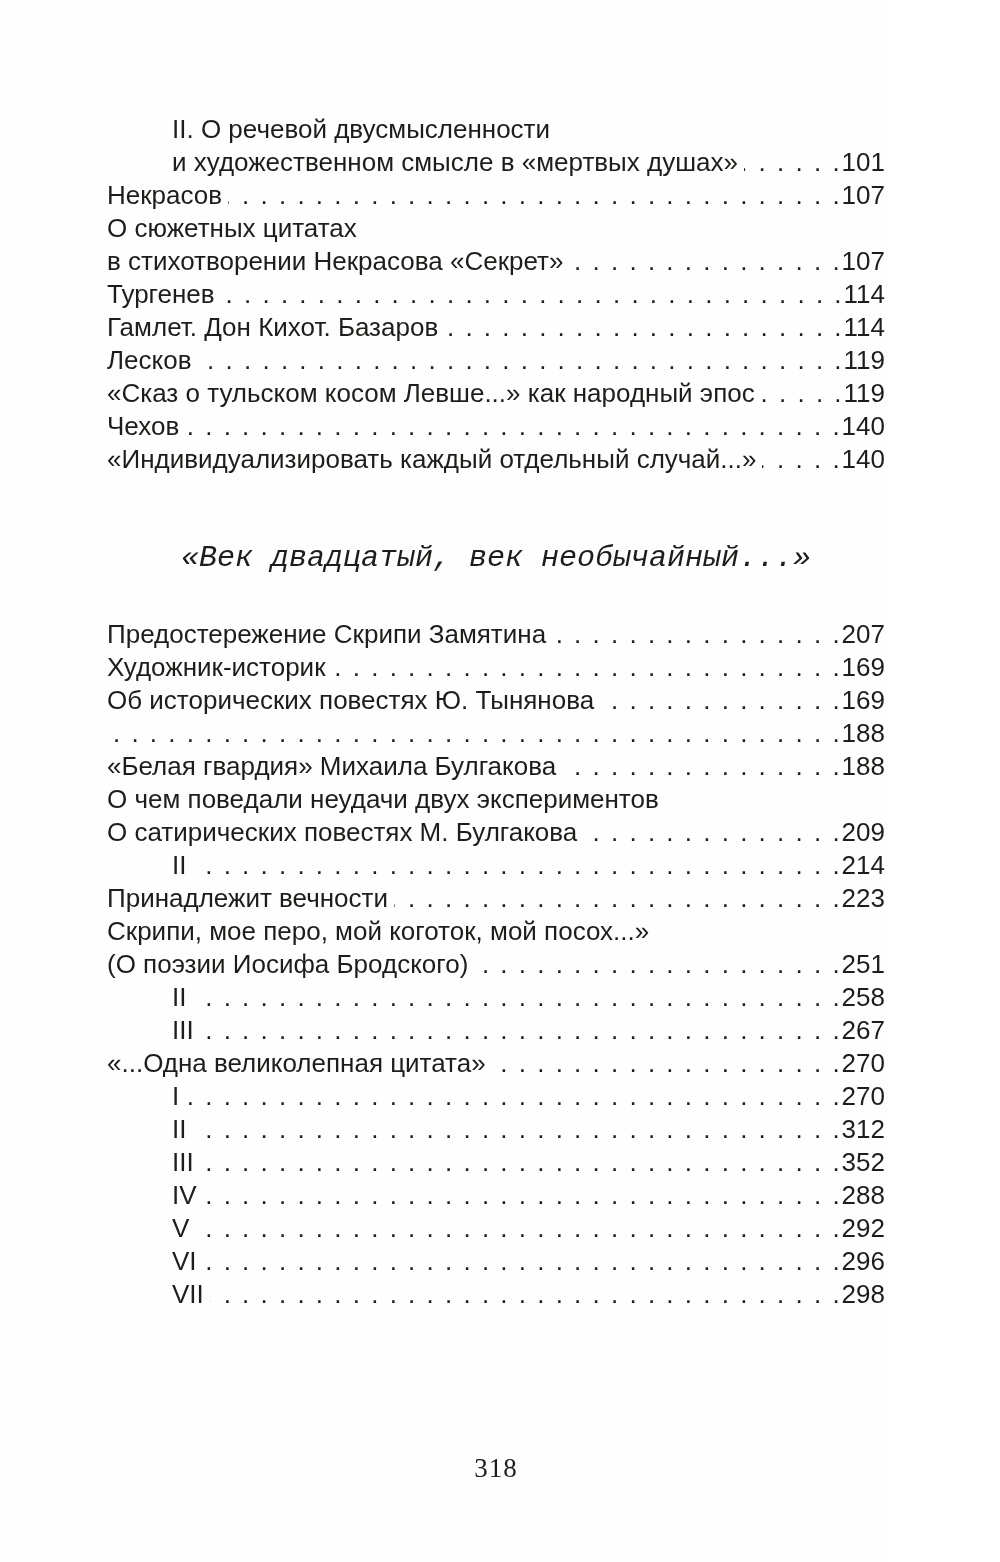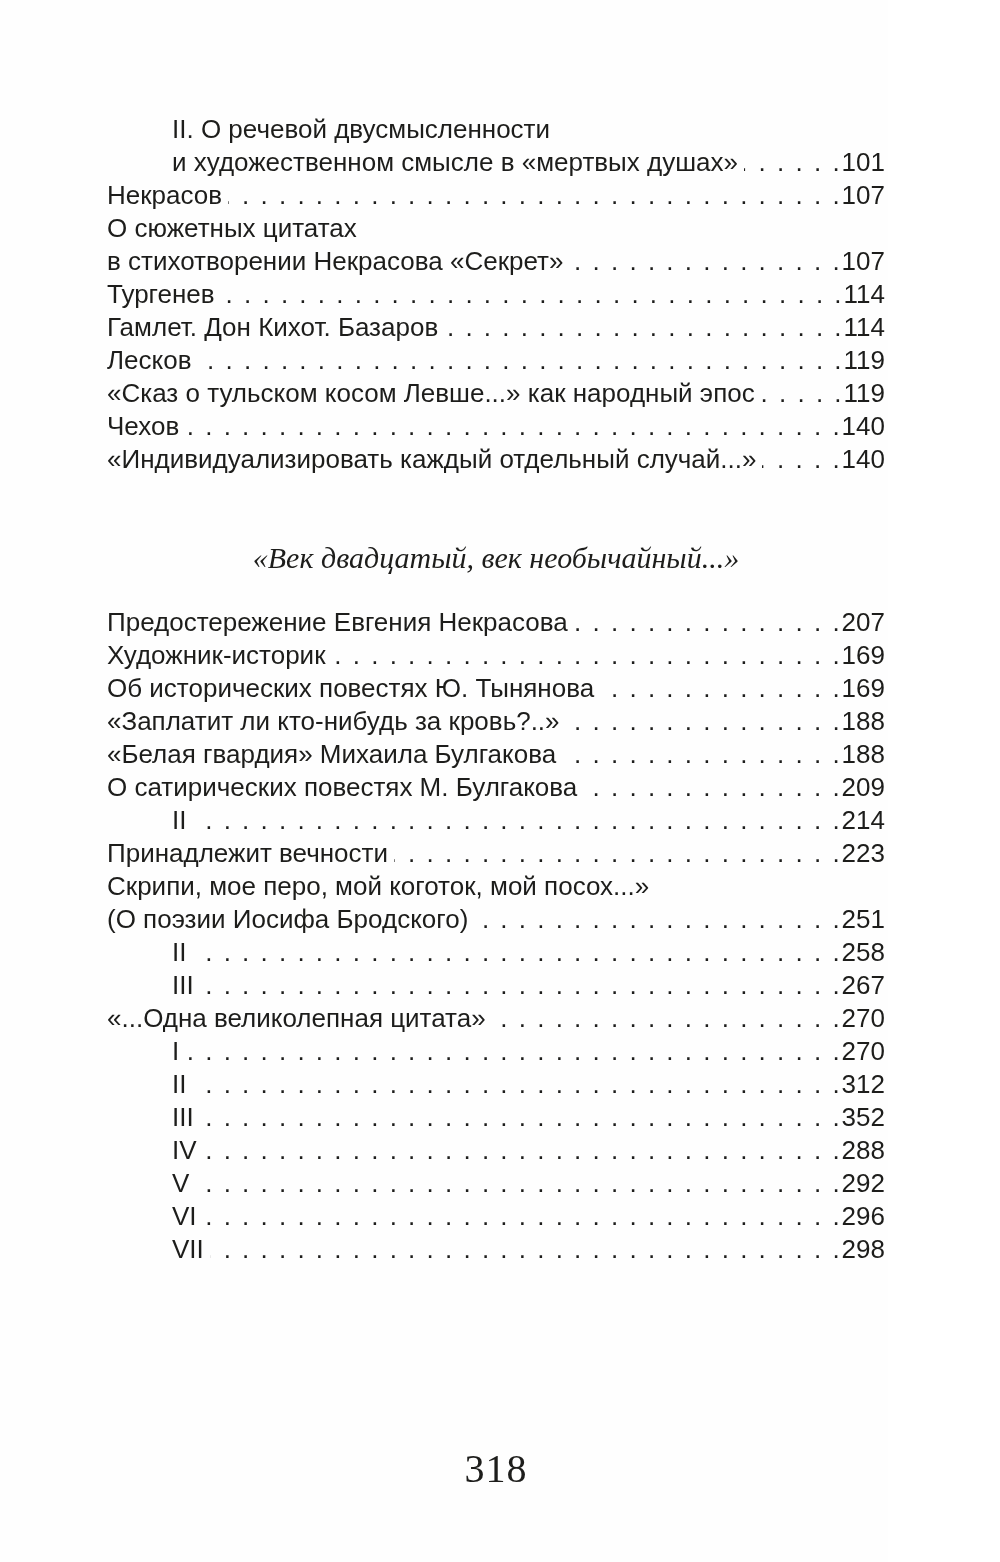--- a/index.html
+++ b/index.html
@@ -42,36 +42,36 @@
     white-space: nowrap;
     direction: rtl;
     margin-left: 6px;
     letter-spacing: 2px;
     min-width: 0;
   }
   .pagenum {
     flex: 0 0 auto;
   }
   .section-header {
-    font-family: Liberation Serif, serif;
+    font-family: Liberation Mono, monospace;
     font-style: italic;
     font-size: 30px;
     line-height: 40px;
     text-align: center;
-    margin: 62px 0 28px 0;
+    margin: 62px 0 40px 0;
     white-space: nowrap;
   }
   .footer {
     position: absolute;
     left: 107px;
     width: 778px;
     top: 1452px;
     text-align: center;
     font-family: "Liberation Serif", serif;
-    font-size: 40px;
+    font-size: 27px;
     line-height: 33px;
     letter-spacing: 1px;
   }
 </style>
 </head>
 <body>
 
 <div class="book-page">
   <div class="toc">
       <div class="row indent">
@@ -120,43 +120,45 @@
         <span class="leader">. . . . . . . . . . . . . . . . . . . . . . . . . . . . . . . . . . . . . . . . . . . . . . . . . . . . . . . . . . . . . . . . . . . . . . . . . . . . . . . . . . . . . . . . . .</span>
         <span class="pagenum">140</span>
       </div>
       <div class="row">
         <span class="title">«Индивидуализировать каждый отдельный случай...»</span>
         <span class="leader">. . . . . . . . . . . . . . . . . . . . . . . . . . . . . . . . . . . . . . . . . . . . . . . . . . . . . . . . . . . . . . . . . . . . . . . . . . . . . . . . . . . . . . . . . .</span>
         <span class="pagenum">140</span>
       </div>
       <div class="section-header">«Век двадцатый, век необычайный...»</div>
       <div class="row">
-        <span class="title">Предостережение Евгения Некрасова</span>
+        <span class="title">Предостережение Скрипи Замятина</span>
         <span class="leader">. . . . . . . . . . . . . . . . . . . . . . . . . . . . . . . . . . . . . . . . . . . . . . . . . . . . . . . . . . . . . . . . . . . . . . . . . . . . . . . . . . . . . . . . . .</span>
         <span class="pagenum">207</span>
       </div>
       <div class="row">
         <span class="title">Художник-историк</span>
         <span class="leader">. . . . . . . . . . . . . . . . . . . . . . . . . . . . . . . . . . . . . . . . . . . . . . . . . . . . . . . . . . . . . . . . . . . . . . . . . . . . . . . . . . . . . . . . . .</span>
         <span class="pagenum">169</span>
       </div>
       <div class="row">
         <span class="title">Об исторических повестях Ю. Тынянова</span>
         <span class="leader">. . . . . . . . . . . . . . . . . . . . . . . . . . . . . . . . . . . . . . . . . . . . . . . . . . . . . . . . . . . . . . . . . . . . . . . . . . . . . . . . . . . . . . . . . .</span>
         <span class="pagenum">169</span>
       </div>
       <div class="row">
-        <span class="title">«Заплатит ли кто-нибудь за кровь?..»</span>
         <span class="leader">. . . . . . . . . . . . . . . . . . . . . . . . . . . . . . . . . . . . . . . . . . . . . . . . . . . . . . . . . . . . . . . . . . . . . . . . . . . . . . . . . . . . . . . . . .</span>
         <span class="pagenum">188</span>
       </div>
       <div class="row">
         <span class="title">«Белая гвардия» Михаила Булгакова</span>
         <span class="leader">. . . . . . . . . . . . . . . . . . . . . . . . . . . . . . . . . . . . . . . . . . . . . . . . . . . . . . . . . . . . . . . . . . . . . . . . . . . . . . . . . . . . . . . . . .</span>
         <span class="pagenum">188</span>
+      </div>
+      <div class="row">
+        <span class="title">О чем поведали неудачи двух экспериментов</span>
       </div>
       <div class="row">
         <span class="title">О сатирических повестях М. Булгакова</span>
         <span class="leader">. . . . . . . . . . . . . . . . . . . . . . . . . . . . . . . . . . . . . . . . . . . . . . . . . . . . . . . . . . . . . . . . . . . . . . . . . . . . . . . . . . . . . . . . . .</span>
         <span class="pagenum">209</span>
       </div>
       <div class="row indent">
         <span class="title">II</span>
         <span class="leader">. . . . . . . . . . . . . . . . . . . . . . . . . . . . . . . . . . . . . . . . . . . . . . . . . . . . . . . . . . . . . . . . . . . . . . . . . . . . . . . . . . . . . . . . . .</span>
         <span class="pagenum">214</span>

